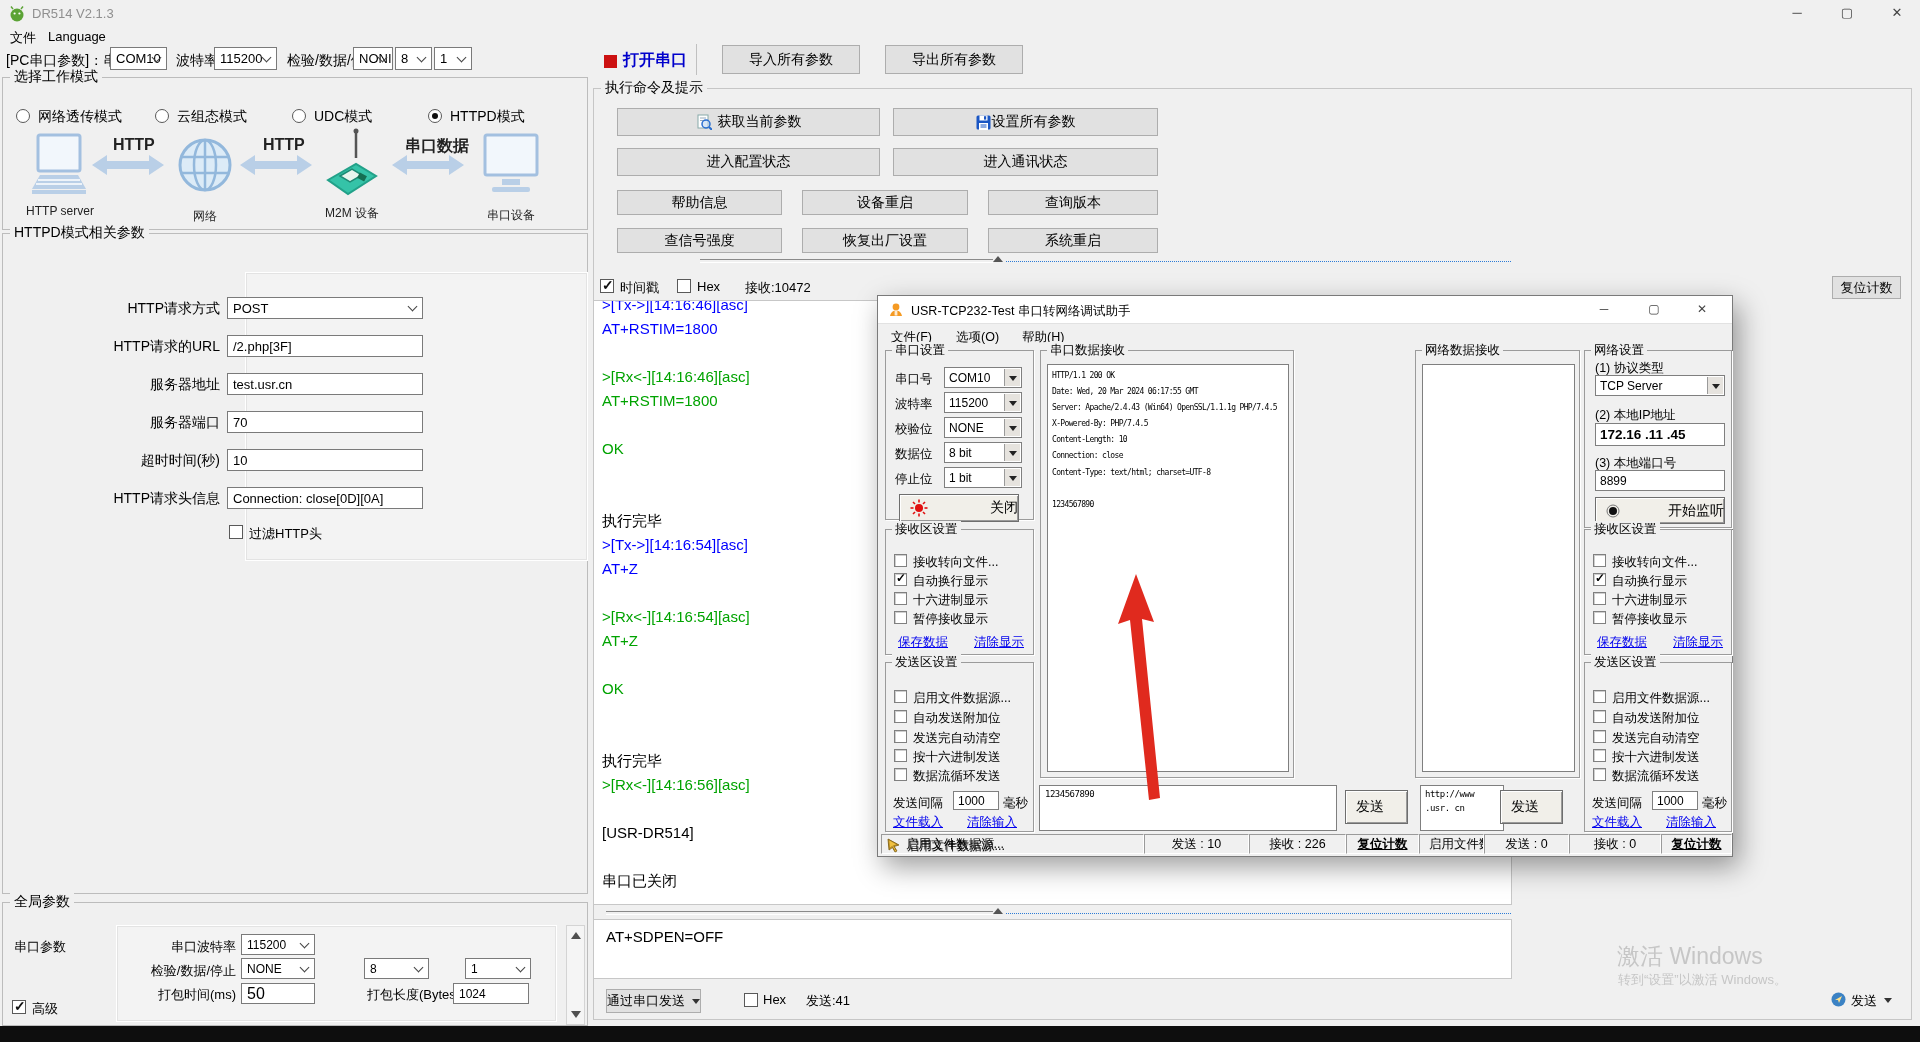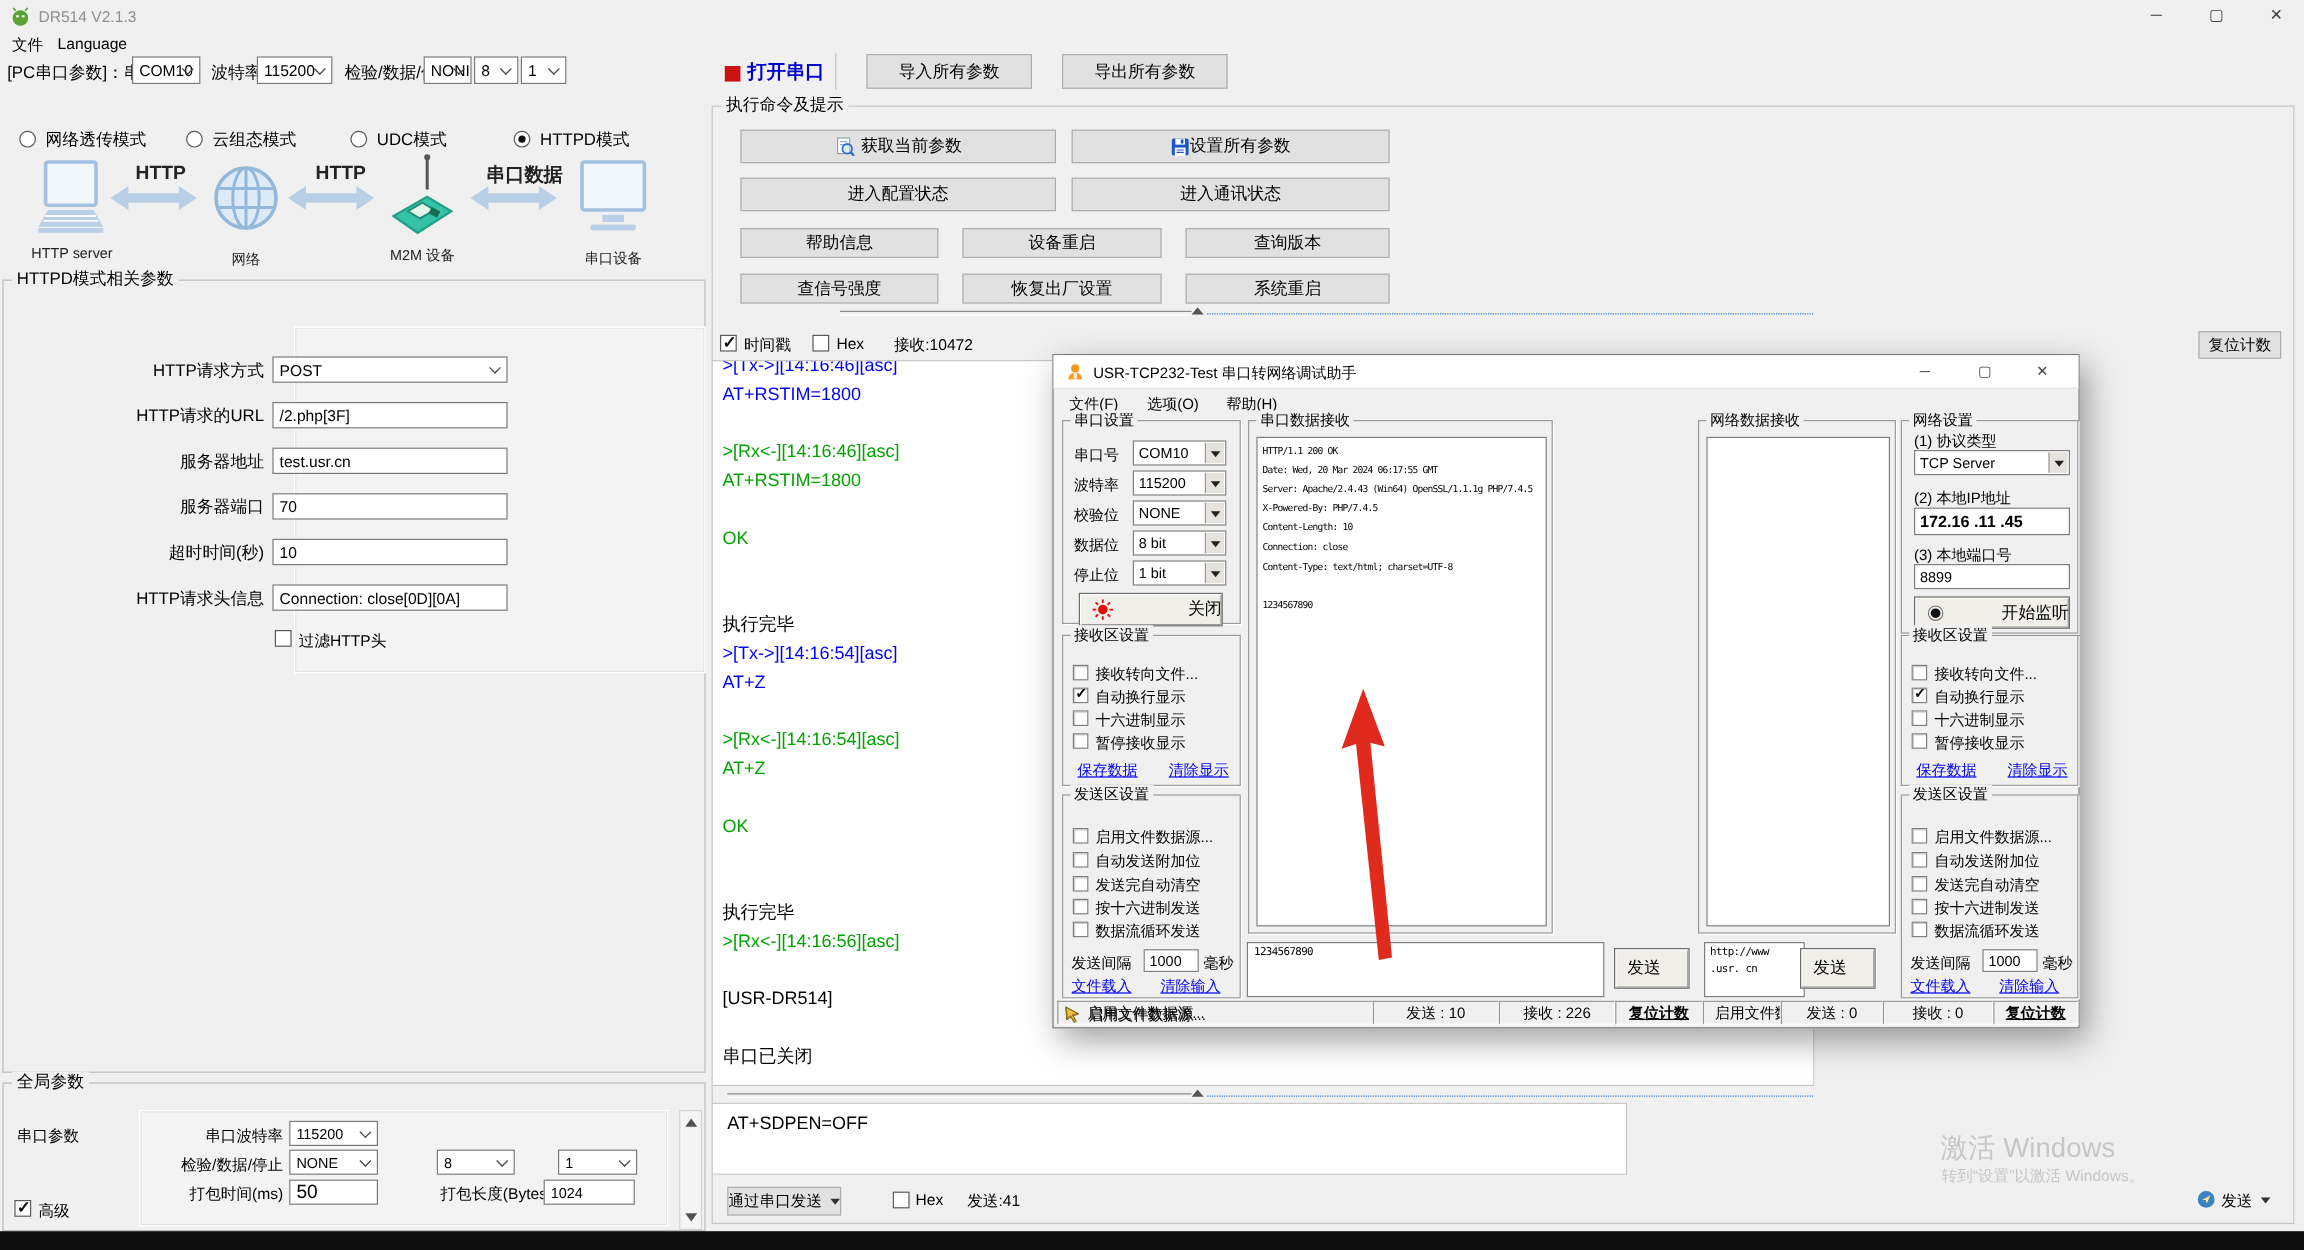--- a/index.html
+++ b/index.html
@@ -88,20 +88,23 @@
   <div class="combo" style="left:434px;top:47px;width:38px;height:23px;">
       <span>1</span>
       <span class="arr"></span>
     </div>
   <div class="a" style="left:604px;top:55px;width:13px;height:13px;background:#cc1111;"></div>
   <div class="lbl" style="left:623px;top:50px;font-size:16px;font-weight:bold;color:#0000cc;">打开串口</div>
   <div class="a" style="left:696px;top:44px;width:1px;height:31px;background:#c0c0c0;"></div>
   <div class="btn" style="left:722px;top:45px;width:138px;height:29px;">导入所有参数</div>
   <div class="btn" style="left:885px;top:45px;width:138px;height:29px;">导出所有参数</div>
 
+  <div class="grp" style="left:2px;top:77px;width:586px;height:153px;">
+    <span class="gt">选择工作模式</span>
+  </div>
   <div class="radio" style="left:16px;top:109px;"></div>
   <div class="lbl" style="left:38px;top:108px;">网络透传模式</div>
   <div class="radio" style="left:155px;top:109px;"></div>
   <div class="lbl" style="left:177px;top:108px;">云组态模式</div>
   <div class="radio" style="left:292px;top:109px;"></div>
   <div class="lbl" style="left:314px;top:108px;">UDC模式</div>
   <div class="radio sel" style="left:428px;top:109px;"></div>
   <div class="lbl" style="left:450px;top:108px;">HTTPD模式</div>
 
   <svg class="a" style="left:28px;top:133px;" width="62" height="64" viewBox="0 0 62 64">
@@ -287,21 +290,21 @@
       <div class="ll bk">[USR-DR514]</div>
       <div class="ll"></div>
       <div class="ll bk">串口已关闭</div>
     </div>
   </div>
 
   <div class="split-solid" style="left:606px;top:911px;width:387px;"></div>
   <div class="tri-up" style="left:993px;top:908px;"></div>
   <div class="split-dot" style="left:1006px;top:913px;width:505px;"></div>
 
-  <div class="a" style="left:593px;top:919px;width:763px;height:60px;background:#fff;border:1px solid #c7c7c7;">
+  <div class="a" style="left:593px;top:919px;width:919px;height:60px;background:#fff;border:1px solid #c7c7c7;">
     <div style="position:absolute;left:12px;top:8px;font-size:15px;color:#000;white-space:pre;">AT+SDPEN=OFF</div>
   </div>
 
   <div class="btn" style="left:606px;top:989px;width:95px;height:24px;font-size:13px;gap:7px;">
     <span>通过串口发送</span>
     <span style="width:0;height:0;border-left:4px solid transparent;border-right:4px solid transparent;border-top:5px solid #333;"></span>
   </div>
   <div class="cb" style="left:744px;top:993px;"></div>
   <div class="lbl lbl13" style="left:763px;top:992px;">Hex</div>
   <div class="lbl lbl13" style="left:806px;top:992px;">发送:41</div>

